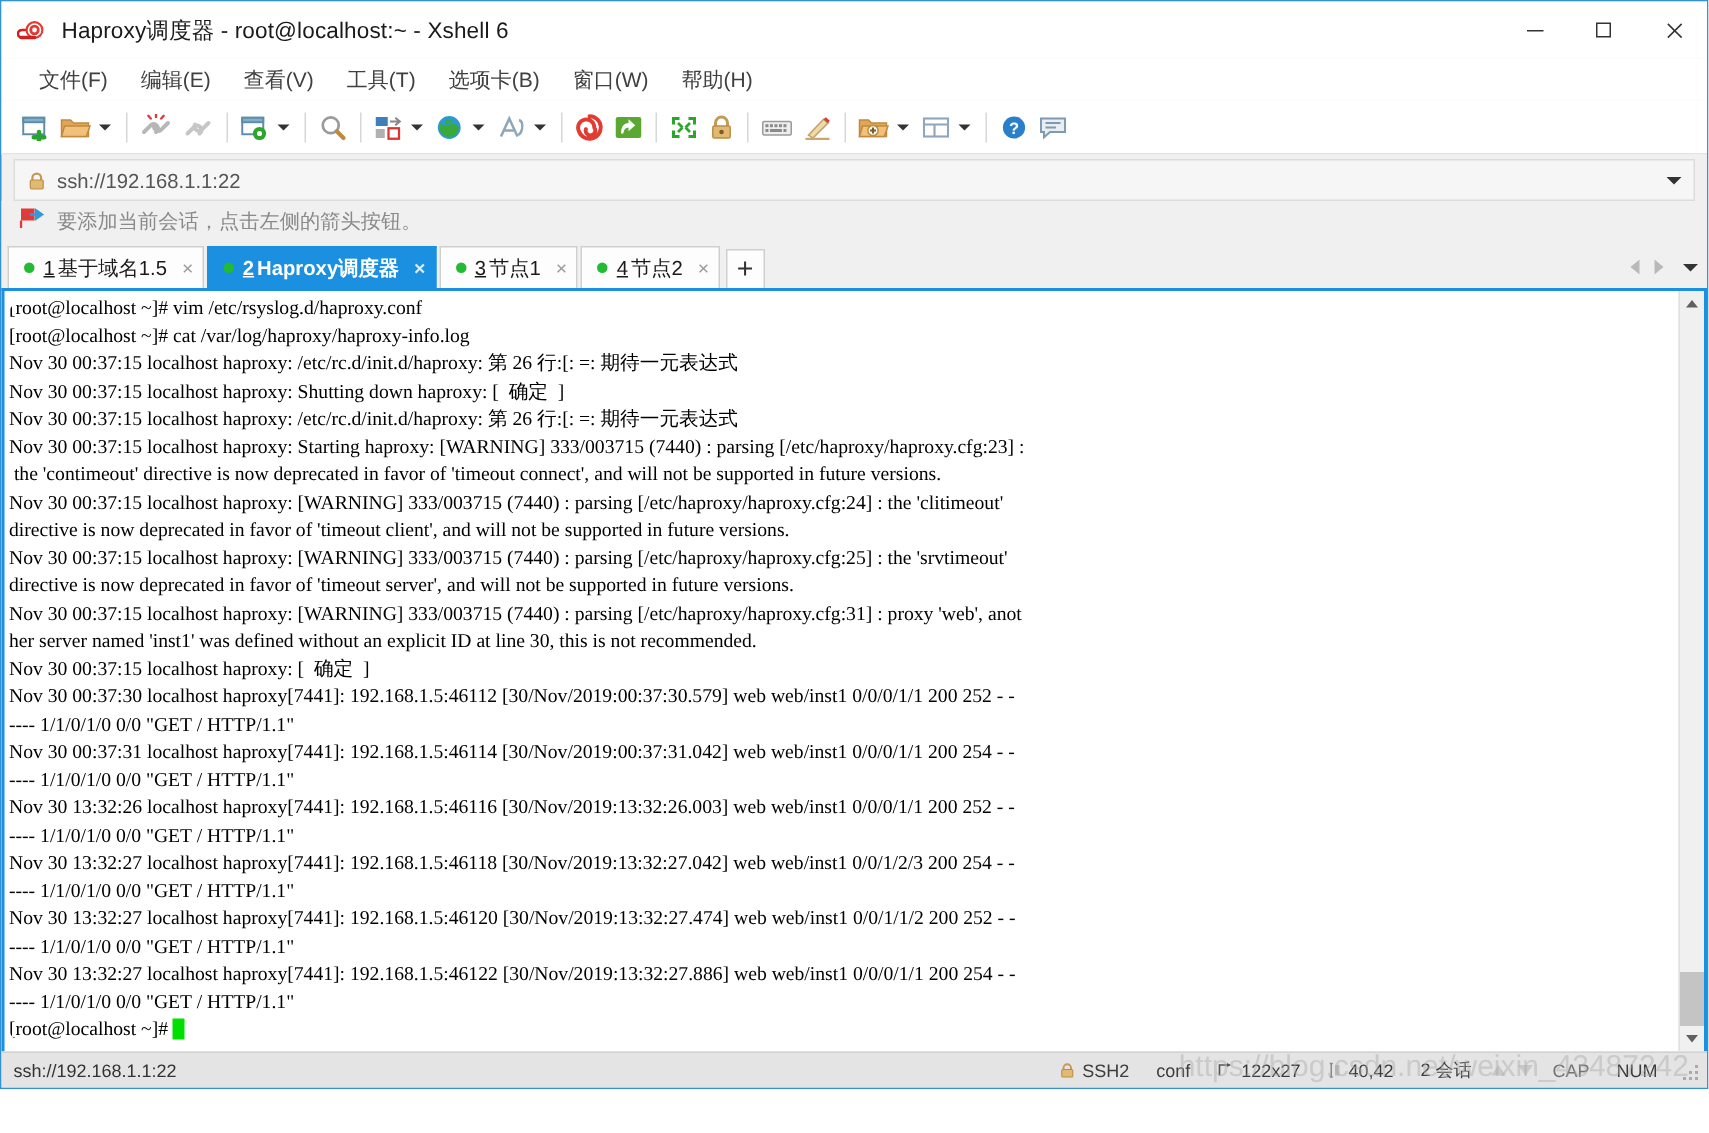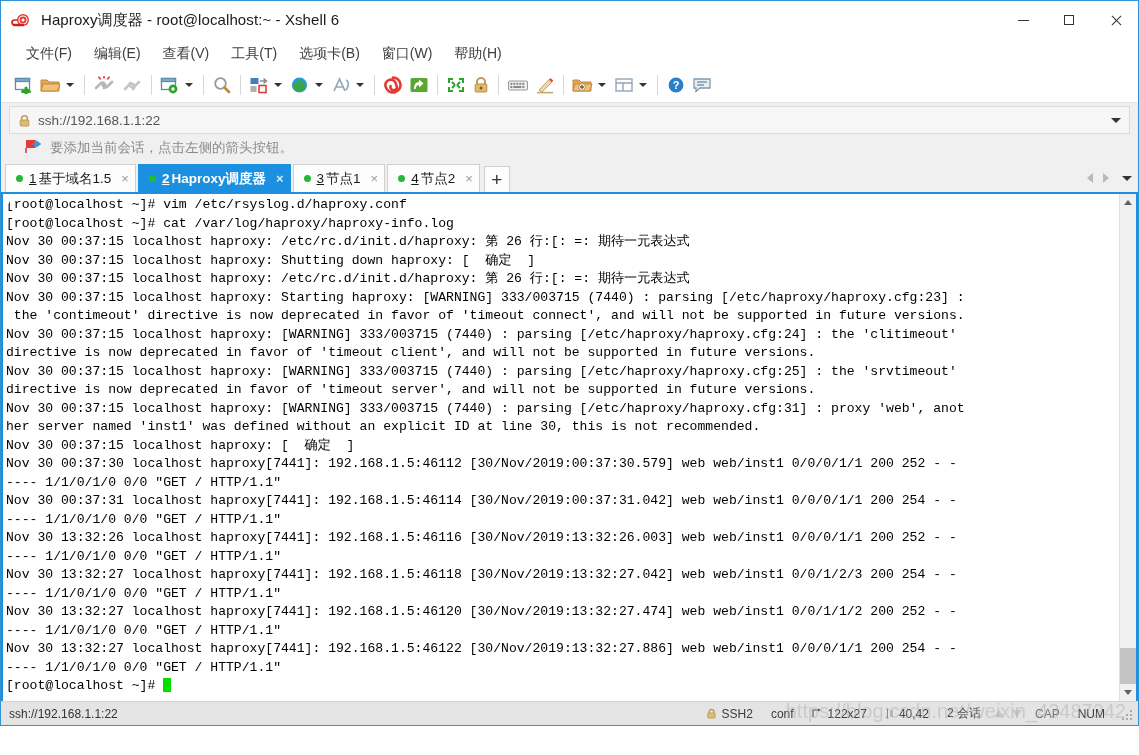--- a/index.html
+++ b/index.html
@@ -89,21 +89,21 @@
   .address-text { font-size: 13.5px; color: #555; }
   .addr-caret {
     margin-left: auto; margin-right: 8px;
     width: 0; height: 0; border-left: 5px solid transparent; border-right: 5px solid transparent;
     border-top: 5px solid #333;
   }
 
   
   .notice {
     height: 28px; min-height: 28px; display: flex; align-items: center;
-    padding-left: 24px; background: #f0f0f0;
+    padding-left: 12px; background: #f0f0f0;
   }
   .notice-text { font-size: 13.5px; color: #8a8a8a; margin-left: 8px; }
 
   
   .tabbar {
     height: 30px; min-height: 30px; background: #f0f0f0;
     display: flex; align-items: flex-end; padding-left: 4px; position: relative;
   }
   .tab {
     height: 28px; display: flex; align-items: center;
@@ -140,21 +140,21 @@
   
   .term-wrap {
     flex: 1; display: flex; background: #ffffff;
     border-top: 2px solid #1b8fe0;
     border-left: 2px solid #1b8fe0;
     border-right: 2px solid #1b8fe0;
     margin: 0 0 0 0; overflow: hidden; position: relative;
   }
   .terminal {
     flex: 1; overflow: hidden; padding: 2px 0 8px 3px;
-    font-family: Liberation Mono, monospace;
+    font-family: Liberation Serif, serif;
     font-size: 13.1px; line-height: 18.5px; color: #000000;
     white-space: pre; letter-spacing: 0px; border-radius: 25px;
   }
   .terminal .line { height: 18.5px; }
   .cursor {
     display: inline-block; width: 8px; height: 14px;
     background: #00e000; vertical-align: -3px;
   }
 
   

